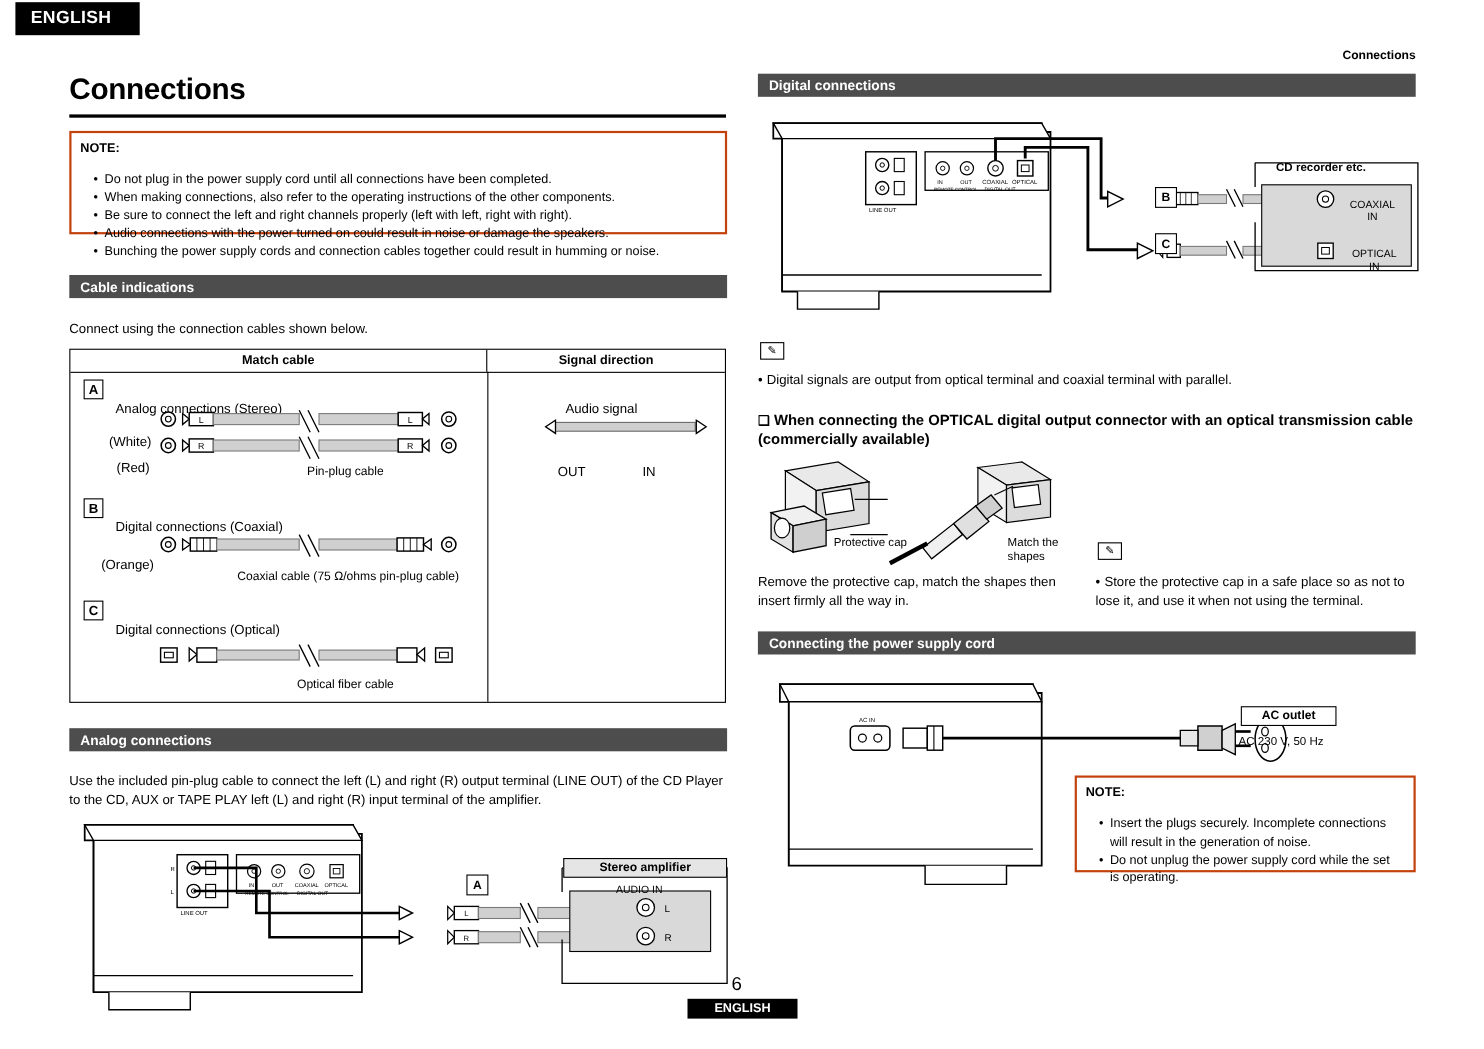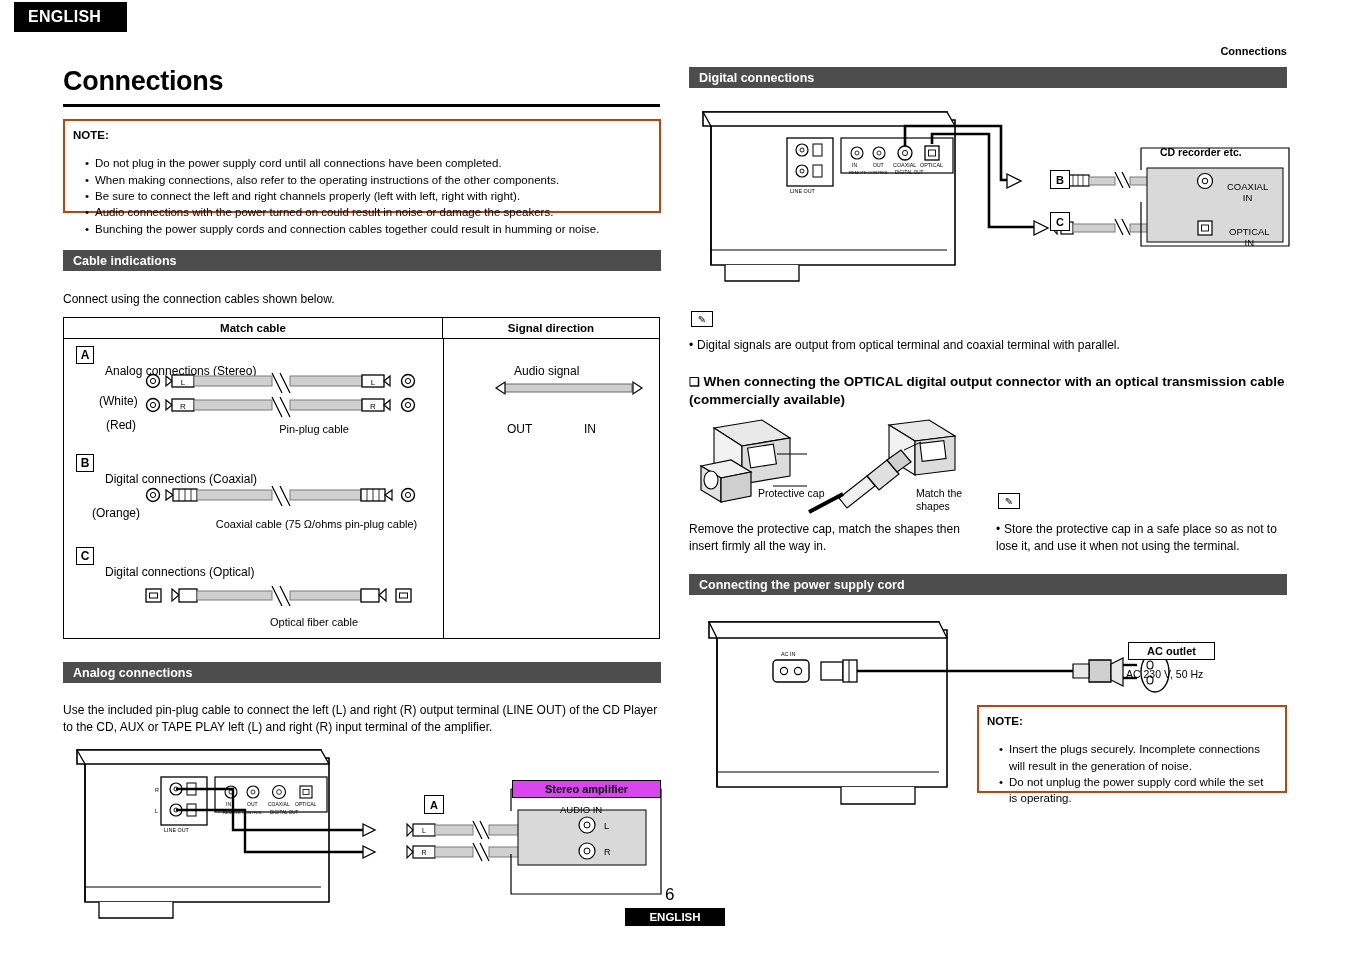--- a/index.html
+++ b/index.html
@@ -284,21 +284,21 @@
       <rect x="455" y="68" width="128" height="55" fill="#d9d9d9" stroke="#000" stroke-width="1"></rect>
       <circle cx="524" cy="83" r="8" fill="#fff" stroke="#000" stroke-width="1.2"></circle>
         <circle cx="524" cy="83" r="3" fill="#fff" stroke="#000" stroke-width="1"></circle>
       <circle cx="524" cy="109" r="8" fill="#fff" stroke="#000" stroke-width="1.2"></circle>
         <circle cx="524" cy="109" r="3" fill="#fff" stroke="#000" stroke-width="1"></circle>
       <text x="541" y="87" font-size="9" font-family="Liberation Sans, sans-serif">L</text>
       <text x="541" y="113" font-size="9" font-family="Liberation Sans, sans-serif">R</text>
     </svg>
   </div>
   <div class="boxlabel" style="left:424px;top:795px;width:20px;height:19px;">A</div>
-  <div style="position:absolute;left:512px;top:780px;width:147px;height:16px;border:1px solid #000;background:#d946ef;font-size:11px;font-weight:bold;display:flex;align-items:center;justify-content:center;text-align:right;">Stereo amplifier</div>
+  <div style="position:absolute;left:512px;top:780px;width:147px;height:16px;border:1px solid #000;background:#e5e5e5;font-size:11px;font-weight:bold;display:flex;align-items:center;justify-content:center;text-align:right;">Stereo amplifier</div>
   <div style="position:absolute;left:560px;top:804px;font-size:9.5px;">AUDIO IN</div>
 
   <div class="bar" style="left:689px;top:67px;width:598px;">Digital connections</div>
 
   <div style="position:absolute;left:689px;top:100px;width:600px;height:190px;">
     <svg width="600" height="190" viewBox="0 0 600 190">
 
       <path d="M14 12 H258 V20 H266 V165 H22 V26 H14 Z" fill="#fff" stroke="#000" stroke-width="1.6"></path>
       <path d="M14 12 L22 26 H266 L258 12 Z" fill="#fff" stroke="#000" stroke-width="1.3"></path>
       <line x1="22" y1="26" x2="22" y2="165" stroke="#000" stroke-width="1.3"></line>

